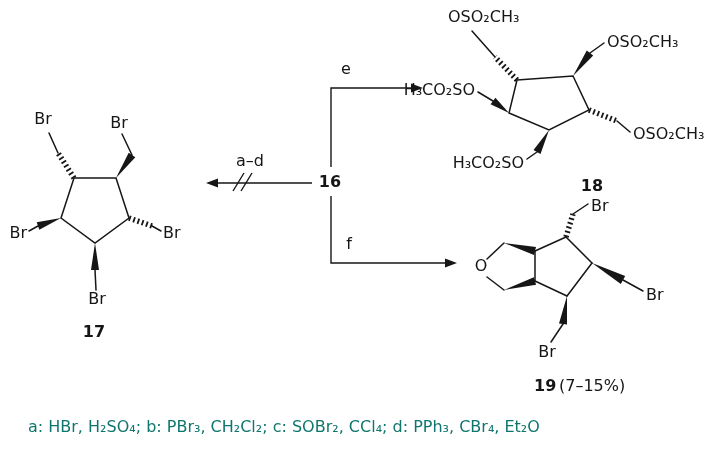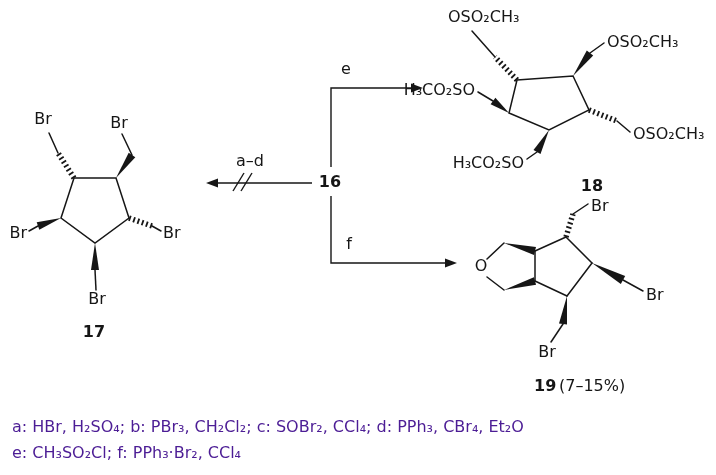--- a/index.html
+++ b/index.html
@@ -12,21 +12,21 @@
     font-family:"DejaVu Sans","Liberation Sans",sans-serif;
     font-size:16px; fill:#161616;
   }
   svg text.num { font-weight:bold; }
   .bond   { stroke:#161616; stroke-width:1.5; fill:none; stroke-linecap:round; }
   .hash   { stroke:#161616; stroke-width:5.5; stroke-dasharray:1.8 2.7; fill:none; }
   .wedge  { fill:#161616; stroke:none; }
   .arrowline { stroke:#161616; stroke-width:1.4; fill:none; }
   .ahead  { fill:#161616; stroke:none; }
   .footnote {
-    position:absolute; left:12px; font-size:16px; color:#4c1d95; white-space:nowrap;
+    position:absolute; left:28px; font-size:16px; color:#0f766e; white-space:nowrap;
   }
   .fn1 { top:417px; }
   .fn2 { top:443px; }
 </style>
 </head>
 <body>
 
 <div class="scheme">
   <svg width="716" height="475" viewBox="0 0 716 475">
 
@@ -135,14 +135,13 @@
       <line class="bond" x1="563" y1="324" x2="551" y2="342"></line>
       <text text-anchor="middle" x="547" y="357">Br</text>
 
       <text class="num" text-anchor="start" x="534" y="391">19</text>
       <text text-anchor="start" x="559" y="391">(7–15%)</text>
     </g>
   </svg>
 
   
   <div class="footnote fn1">a: HBr, H₂SO₄; b: PBr₃, CH₂Cl₂; c: SOBr₂, CCl₄; d: PPh₃, CBr₄, Et₂O</div>
-  <div class="footnote fn2">e: CH₃SO₂Cl; f: PPh₃·Br₂, CCl₄</div>
 </div>
 
 </body></html>

